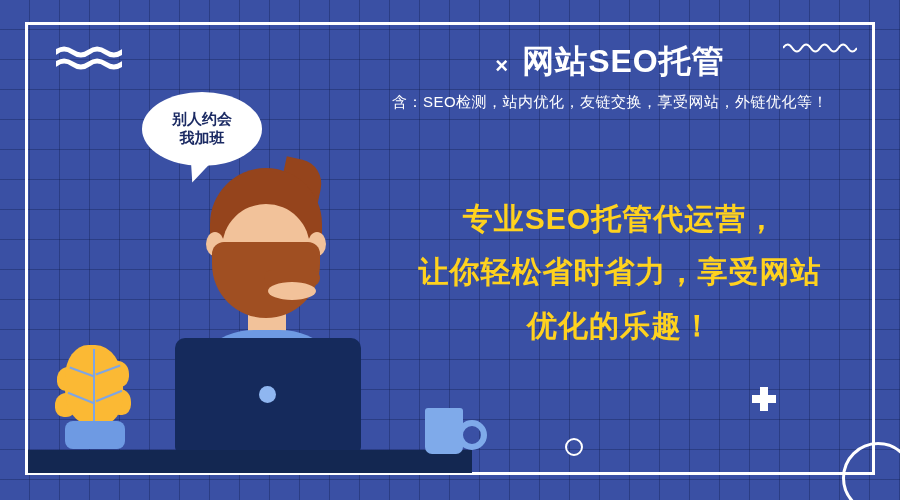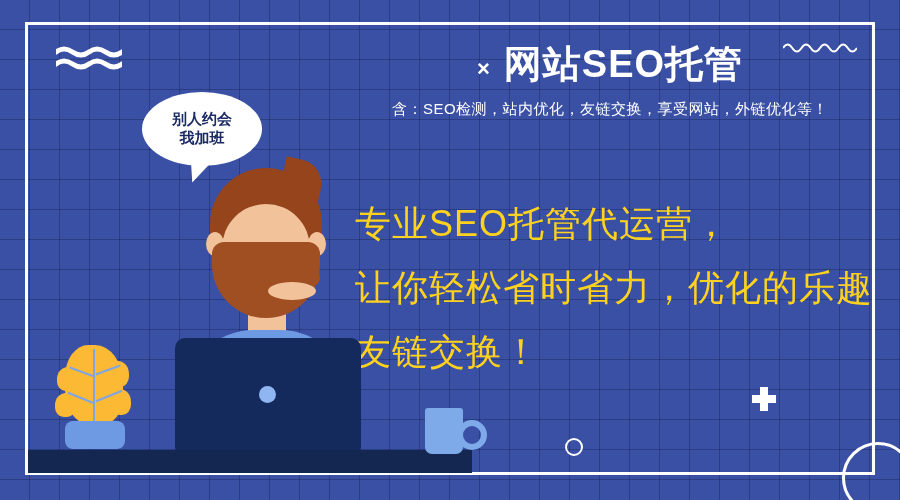--- a/index.html
+++ b/index.html
@@ -50,32 +50,32 @@
   }
   #title-row{
     display:flex;align-items:center;justify-content:center;gap:14px;
     white-space:nowrap;
   }
   #close-x{
     color:#ffffff;font-size:22px;font-weight:bold;line-height:1;
     transform:translateY(4px);
   }
   #title{
-    color:#ffffff;font-size:38px;font-weight:bold;letter-spacing:1px;
+    color:#ffffff;font-size:32px;font-weight:bold;letter-spacing:1px;
     line-height:1.1;
   }
   #subtitle{
     margin-top:14px;color:#ffffff;font-size:15px;letter-spacing:.5px;
     white-space:nowrap;
   }
   
   #body-copy{
     position:absolute;left:355px;top:192px;width:530px;
-    color:#ffd21e;font-size:36px;font-weight:normal;line-height:1.78;
-    letter-spacing:1px;
+    color:#ffd21e;font-size:30px;font-weight:bold;line-height:1.78;
+    text-align:center;letter-spacing:1px;
   }
   #body-copy .ln{display:block;white-space:nowrap;}
   #body-copy .ln.l1{text-indent:0;}
   
   #bubble{
     position:absolute;left:142px;top:92px;width:120px;height:74px;
     background:#ffffff;border-radius:50%;text-decoration:underline;
   }
   #bubble-text{
     position:absolute;inset:0;display:flex;flex-direction:column;
@@ -203,22 +203,22 @@
   <div id="headline">
     <div id="title-row">
       <span id="close-x">×</span>
       <span id="title">网站SEO托管</span>
     </div>
     <div id="subtitle">含：SEO检测，站内优化，友链交换，享受网站，外链优化等！</div>
   </div>
 
   <div id="body-copy">
     <span class="ln l1">专业SEO托管代运营，</span>
-    <span class="ln l2">让你轻松省时省力，优化的乐趣</span>
-    <span class="ln l3">友链交换！</span>
+    <span class="ln l2">让你轻松省时省力，享受网站</span>
+    <span class="ln l3">优化的乐趣！</span>
   </div>
 
   <div id="bubble-tail"></div>
   <div id="bubble">
     <div id="bubble-text">
       <span>别人约会</span>
       <span>我加班</span>
     </div>
   </div>
 

